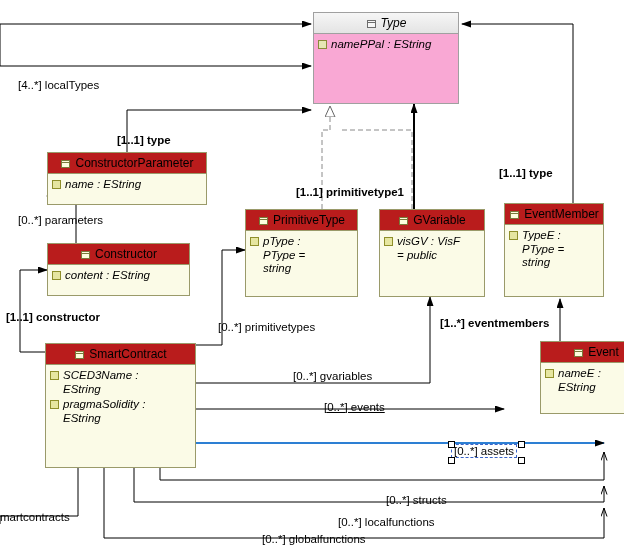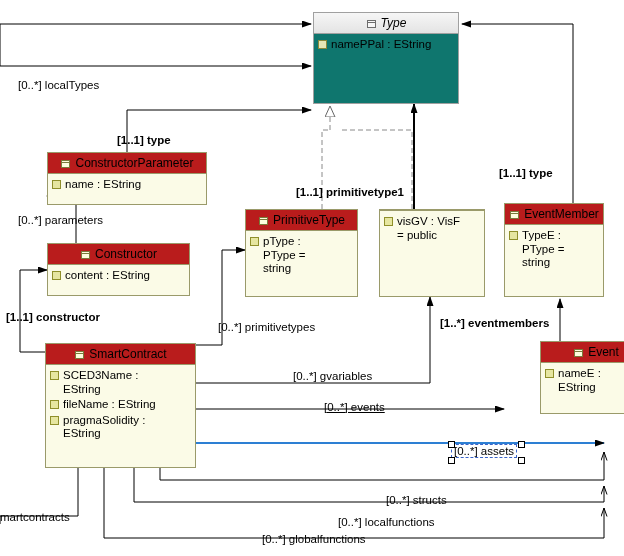--- a/index.html
+++ b/index.html
@@ -23,21 +23,21 @@
   }
   .node {
     position: absolute;
     background: #fbfbe7;
     border: 1px solid #9a9a6a;
     box-sizing: border-box;
     font-size: 11.5px;
     color: #000;
   }
   .node.grey {
-    background: #0f766e;
+    background: #f9a8d4;
     border: 1px solid #a0a0a0;
   }
   .node-header {
     display: flex;
     align-items: center;
     justify-content: center;
     gap: 4px;
     padding: 3px 4px 3px 4px;
     font-size: 12px;
     position: relative;
@@ -57,20 +57,21 @@
   .sep {
     height: 1px;
     background: #9a9a6a;
     margin: 0;
   }
   .node.grey .sep {
     background: #a0a0a0;
   }
   .attrs {
     padding: 3px 4px 4px 4px;
+    font-style: italic;
   }
   .attr {
     display: flex;
     align-items: flex-start;
     gap: 4px;
     line-height: 13.5px;
     padding: 1px 0;
   }
   .attr-text {
     white-space: pre-line;
@@ -258,20 +259,24 @@
       <div class="attr">
         <span class="ico-attr"></span>
         <span class="attr-text">pType :
 PType =
 string</span>
       </div>
     </div>
   </div>
 
   <div class="node" style="left:379px; top:209px; width:106px; height:88px;">
+    <div class="node-header">
+      <span class="ico-class"></span>
+      <span class="hdr-label">GVariable</span>
+    </div>
     <div class="sep"></div>
     <div class="attrs">
       <div class="attr">
         <span class="ico-attr"></span>
         <span class="attr-text">visGV : VisF
 = public</span>
       </div>
     </div>
   </div>
 
@@ -298,24 +303,20 @@
     </div>
     <div class="sep"></div>
     <div class="attrs">
       <div class="attr">
         <span class="ico-attr"></span>
         <span class="attr-text">SCED3Name :
 EString</span>
       </div>
       <div class="attr">
         <span class="ico-attr"></span>
-        <span class="attr-text">fileName : EString</span>
-      </div>
-      <div class="attr">
-        <span class="ico-attr"></span>
         <span class="attr-text">pragmaSolidity :
 EString</span>
       </div>
     </div>
   </div>
 
   <div class="node" style="left:504px; top:341px; width:112px; height:73px;margin-left:36px;">
     <div class="node-header">
       <span class="ico-class"></span>
       <span class="hdr-label">Event</span>
@@ -323,21 +324,21 @@
     <div class="sep"></div>
     <div class="attrs">
       <div class="attr">
         <span class="ico-attr"></span>
         <span class="attr-text">nameE :
 EString</span>
       </div>
     </div>
   </div>
 
-  <div class="edge-label" style="left:18px; top:79px;">[0..*] localTypes</div>
+  <div class="edge-label" style="left:18px; top:79px;">[4..*] localTypes</div>
   <div class="edge-label bold" style="left:117px; top:134px;">[1..1] type</div>
   <div class="edge-label bold" style="left:296px; top:186px;">[1..1] primitivetype1</div>
   <div class="edge-label bold" style="left:499px; top:167px;">[1..1] type</div>
   <div class="edge-label" style="left:18px; top:214px;">[0..*] parameters</div>
   <div class="edge-label bold" style="left:6px; top:311px;">[1..1] constructor</div>
   <div class="edge-label" style="left:218px; top:321px;">[0..*] primitivetypes</div>
   <div class="edge-label bold" style="left:440px; top:317px;">[1..*] eventmembers</div>
   <div class="edge-label" style="left:293px; top:370px;">[0..*] gvariables</div>
   <div class="edge-label" style="left:324px; top:401px;text-decoration:underline;">[0..*] events</div>
 

